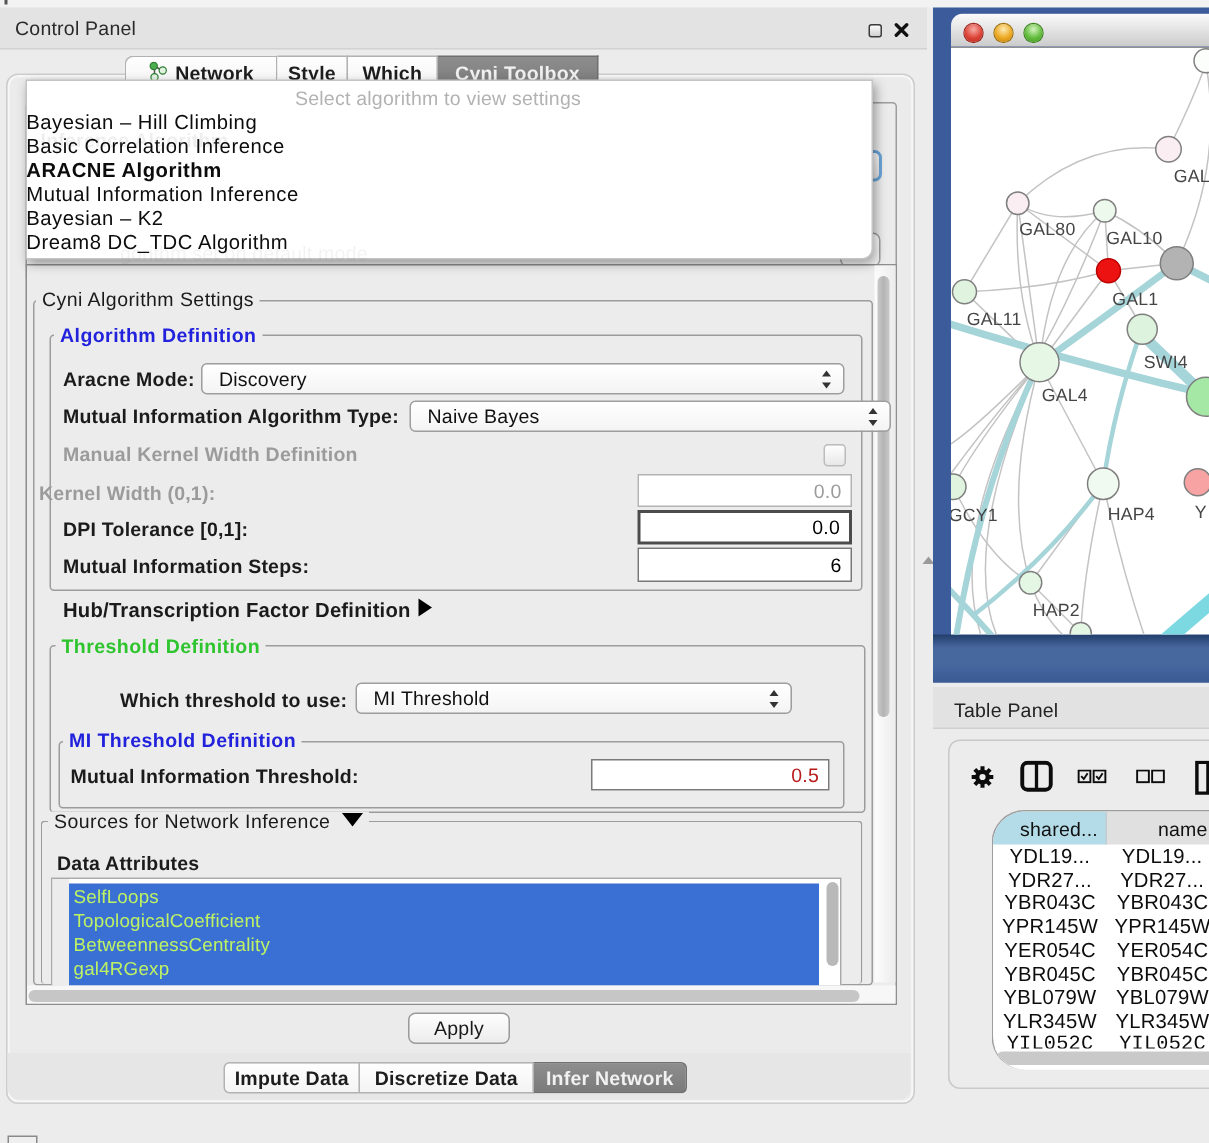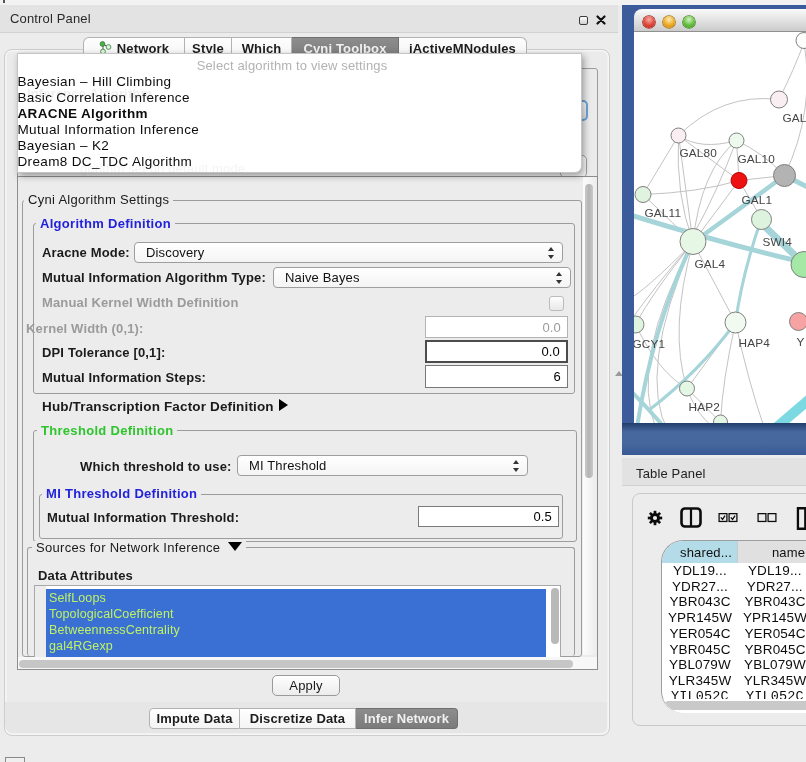--- a/index.html
+++ b/index.html
@@ -39,21 +39,20 @@
   <svg width="13" height="14" viewBox="0 0 13 14" style="margin-right:5px;">
         <path d="M4 3 L9 6 M4 4 L4 10" stroke="#555" stroke-width="1"></path>
         <circle cx="3.5" cy="3" r="2.4" fill="#4caf50" stroke="#2e7d32" stroke-width=".8"></circle>
         <circle cx="9.5" cy="6" r="2.4" fill="#dff3df" stroke="#2e7d32" stroke-width=".8"></circle>
         <circle cx="4" cy="10.5" r="2.4" fill="#dff3df" stroke="#2e7d32" stroke-width=".8"></circle>
       </svg>
   Network</div>
  <div class="tab" style="left:102px;width:47px;">Style</div>
  <div class="tab" style="left:149px;width:60px;">Which</div>
  <div class="tab" style="left:209px;width:107px;background:linear-gradient(#8d8d8d,#7b7b7b);border-top:1px solid #6f6f6f;border-right:1px solid #6f6f6f;color:#f1f1f1;">Cyni Toolbox</div>
- <div class="tab" style="left:316px;width:128px;border-top-right-radius:6px;background:linear-gradient(#fdfdfd,#f3f3f3);">jActiveMNodules</div>
 </div>
 
 <div class="abs" style="left:17px;top:68px;width:579px;height:118px;border:1px solid #9c9c9c;border-radius:3px;"></div>
 <div class="abs" style="left:575px;top:100px;width:13px;height:21px;border:2.4px solid #6aa5d8;border-radius:5px;background:linear-gradient(#fdfdfd,#e4e4e4);box-sizing:border-box;"></div>
 <div class="abs" style="left:560px;top:155px;width:27px;height:23px;border:1px solid #9e9e9e;border-radius:5px;background:linear-gradient(#fff,#f0f0f0);box-sizing:border-box;"></div>
 
 <div class="abs" style="left:17px;top:176px;width:581px;height:494px;border:1px solid #8e8e8e;background:#ececec;box-sizing:border-box;"></div>
 
 <div class="abs" style="left:583px;top:177px;width:14px;height:478px;background:linear-gradient(to right,#fcfcfc,#ececec);"></div>
 <div class="abs" style="left:584.5px;top:184px;width:8.5px;height:294px;background:linear-gradient(to right,#c9c9c9,#b4b4b4,#c9c9c9);border-radius:4.5px;"></div>
@@ -62,42 +61,42 @@
 <div class="abs" style="left:19px;top:660px;width:554px;height:8px;background:#c6c6c6;border-radius:4.5px;z-index:6;"></div>
 
 <div class="fs" style="left:21.5px;top:200px;width:558px;height:455px;"></div>
 <div class="fslab" style="left:24px;top:193px;color:#1a1a1a;">Cyni Algorithm Settings</div>
 
 <div class="fs" style="left:33px;top:223px;width:540px;height:169px;"></div>
 <div class="fslab b" style="left:36px;top:217px;color:#2222dd;">Algorithm Definition</div>
 <div class="lab" style="left:42px;top:245px;">Aracne Mode:</div>
 <div class="combo" style="left:134px;top:242px;width:429px;height:21px;">Discovery<span class="stepper"></span></div>
 <div class="lab" style="left:42px;top:270px;">Mutual Information Algorithm Type:</div>
-<div class="combo" style="left:273px;top:267px;width:298px;height:21px;">Naive Bayes<span class="stepper"></span></div>
+<div class="combo" style="left:273px;top:267px;width:321px;height:21px;">Naive Bayes<span class="stepper"></span></div>
 <div class="lab glab" style="left:42px;top:295px;">Manual Kernel Width Definition</div>
 <div class="abs" style="left:549px;top:296px;width:13px;height:13px;border:1px solid #bcbcbc;border-radius:3px;background:linear-gradient(#fefefe,#e8e8e8);"></div>
 <div class="lab glab" style="left:26px;top:321px;text-align:center;">Kernel Width (0,1):</div>
 <div class="field" style="left:425px;top:316px;width:143px;height:22px;border:1px solid #b3b3b3;color:#9b9b9b;">0.0</div>
 <div class="lab" style="left:42px;top:345px;">DPI Tolerance [0,1]:</div>
 <div class="field" style="left:425px;top:340px;width:143px;height:23px;border:2px solid #4c4c4c;color:#000;">0.0</div>
 <div class="lab" style="left:42px;top:370px;">Mutual Information Steps:</div>
 <div class="field" style="left:425px;top:365px;width:143px;height:23px;border:1.5px solid #787878;color:#000;">6</div>
 
 <div class="lab" style="left:42px;top:399px;font-size:13.5px;">Hub/Transcription Factor Definition</div>
 <div class="abs" style="left:279px;top:399px;width:0;height:0;border-top:6.5px solid transparent;border-bottom:6.5px solid transparent;border-left:9px solid #000;"></div>
 
 <div class="fs" style="left:33px;top:430px;width:542px;height:110px;"></div>
 <div class="fslab b" style="left:37px;top:424px;color:#2ec42e;">Threshold Definition</div>
 <div class="lab" style="left:80px;top:459px;">Which threshold to use:</div>
 <div class="combo" style="left:237px;top:455px;width:291px;height:21px;">MI Threshold<span class="stepper"></span></div>
 
 <div class="fs" style="left:38.5px;top:494px;width:522px;height:43px;"></div>
 <div class="fslab b" style="left:42px;top:487px;color:#2222dd;">MI Threshold Definition</div>
 <div class="lab" style="left:47px;top:510px;">Mutual Information Threshold:</div>
-<div class="field" style="left:418px;top:506px;width:141px;height:21px;border:1.5px solid #7a7a7a;color:#000000;">0.5</div>
+<div class="field" style="left:394px;top:506px;width:159px;height:21px;border:1.5px solid #7a7a7a;color:#b91c1c;">0.5</div>
 
 <div class="fs" style="left:27px;top:547px;width:546px;height:108px;border-bottom:none;"></div>
 <div class="fslab" style="left:32px;top:541px;color:#1a1a1a;">Sources for Network Inference
  <span style="display:inline-block;width:0;height:0;border-left:7px solid transparent;border-right:7px solid transparent;border-top:9px solid #000;vertical-align:1px;margin-left:4px;"></span></div>
 <div class="lab" style="left:38px;top:568px;">Data Attributes</div>
 <div class="abs" style="left:34px;top:585px;width:527px;height:73px;background:#fff;border:1px solid #a8a8a8;box-sizing:border-box;"></div>
 <div class="abs" style="left:35px;top:586px;width:10.5px;height:71px;background:#ececec;"></div>
 <div class="abs" style="left:46px;top:588.5px;width:500px;height:68px;background:#3a6fd4;color:#bef264;font-size:12.5px;line-height:16.3px;padding:1px 0 0 3px;box-sizing:border-box;">SelfLoops<br>TopologicalCoefficient<br>BetweennessCentrality<br>gal4RGexp</div>
 <div class="abs" style="left:550.5px;top:588px;width:8px;height:56px;background:#b9b9b9;border-radius:4px;"></div>
 

